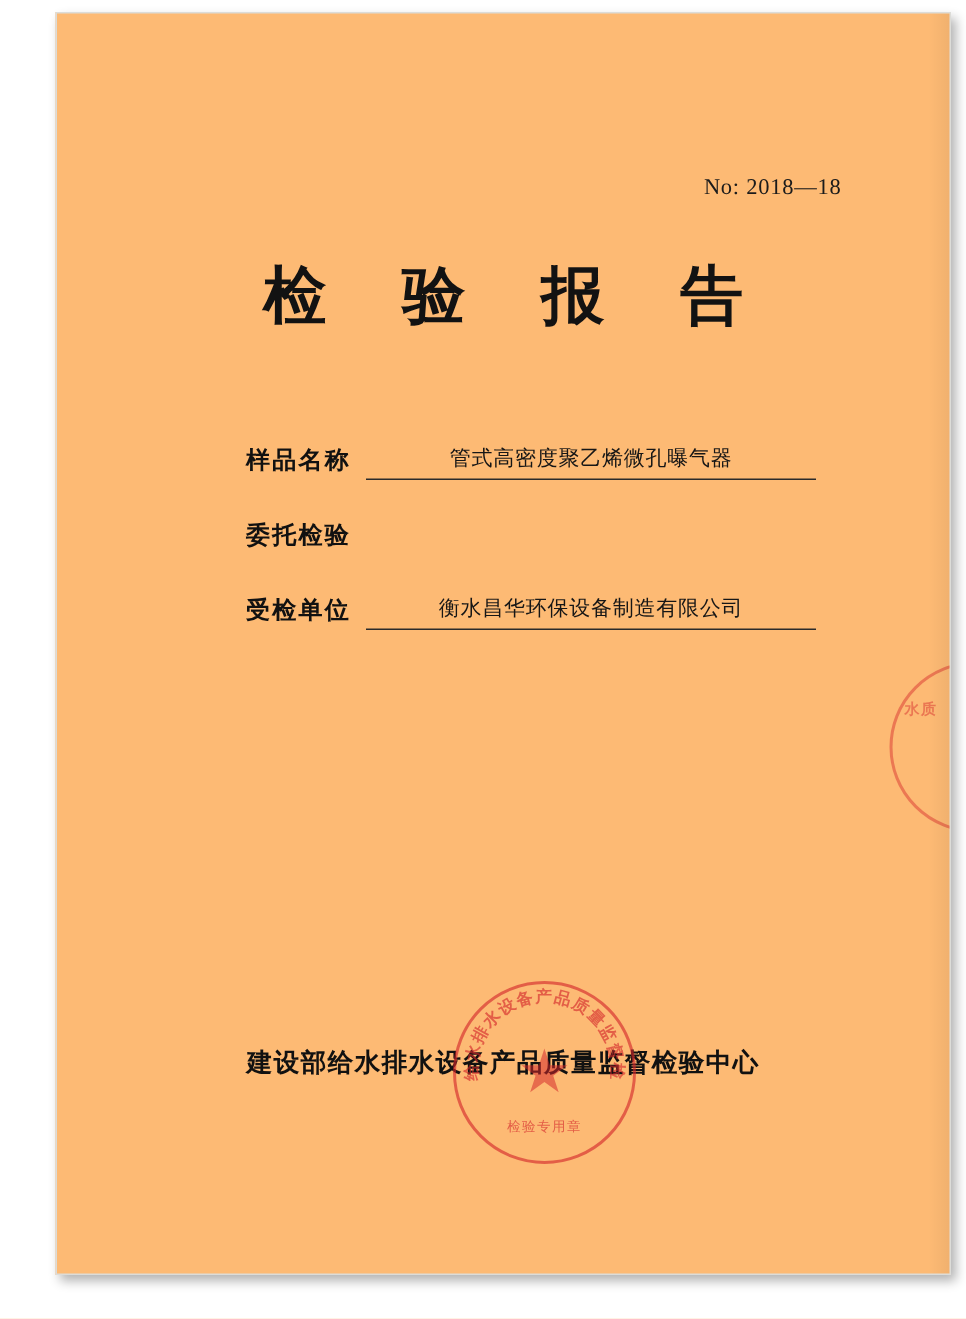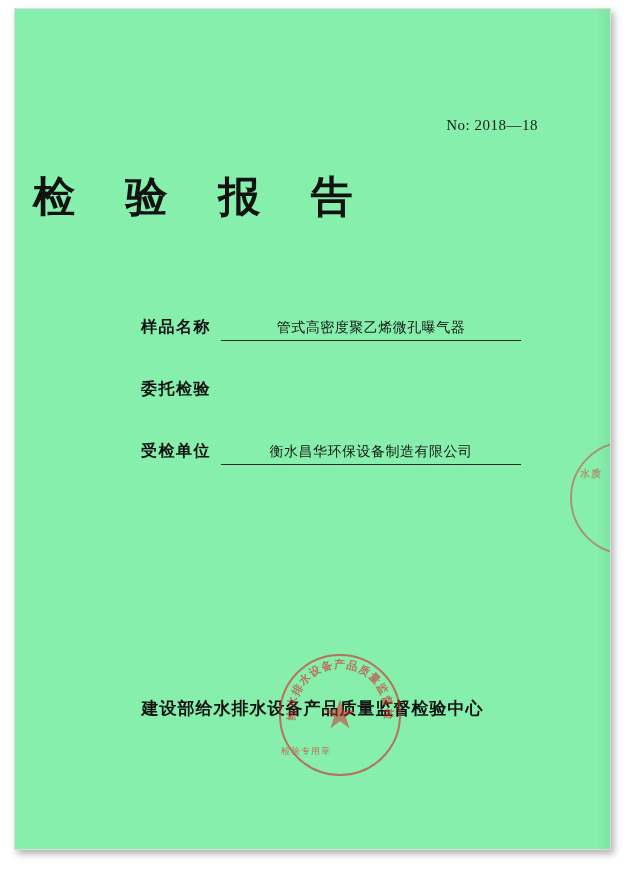--- a/index.html
+++ b/index.html
@@ -17,25 +17,25 @@
   .page-backdrop {
     position: absolute;
     left: 0; top: 0;
     width: 644px;
     height: 879px;
     background: #ffffff;
   }
   
   .sheet {
     position: absolute;
-    left: 14px;
+    left: 37px;
     top: 8px;
     width: 595px;
     height: 840px;
-    background: #86efac;
+    background: #fdba74;
     border: 1px solid #dcdcd8;
     box-shadow: 3px 4px 7px rgba(0,0,0,0.30);
     overflow: hidden;
   }
   
   .sheet::after {
     content: "";
     position: absolute;
     right: 0; top: 0;
     width: 14px; height: 100%;
@@ -49,38 +49,39 @@
     font-size: 15px;
     color: #1b1b1b;
     letter-spacing: 0.5px;
     font-family: "Liberation Serif", serif;
   }
   .doc-title {
     position: absolute;
     top: 160px;
     left: 0;
     width: 595px;
+    text-align: center;
     font-family: "DejaVu Sans", sans-serif;
     font-weight: bold;
     font-size: 42px;
     letter-spacing: 18px;
     text-indent: 18px;
     color: #121212;
   }
   .fields {
     position: absolute;
     top: 288px;
     left: 126px;
     width: 380px;
   }
   .field-row {
     display: flex;
-    align-items: flex-end;
+    align-items: flex-start;
     height: 44px;
-    margin-bottom: 18px;
+    margin-bottom: 6px;
   }
   .field-label {
     font-family: "DejaVu Sans", sans-serif;
     font-weight: bold;
     font-size: 16px;
     color: #111;
     letter-spacing: 1.5px;
     white-space: nowrap;
     padding-bottom: 3px;
   }
@@ -144,20 +145,21 @@
     font-size: 11px;
     font-weight: bold;
     fill: #d4272b;
     letter-spacing: 1px;
   }
   .stamp-sub {
     position: absolute;
     left: 0;
     bottom: 16px;
     width: 118px;
+    text-align: center;
     font-family: Liberation Sans, sans-serif;
     font-size: 9px;
     color: #d4272b;
     letter-spacing: 1px;
   }
   
   .stamp-edge {
     position: absolute;
     left: 555px;
     top: 432px;

